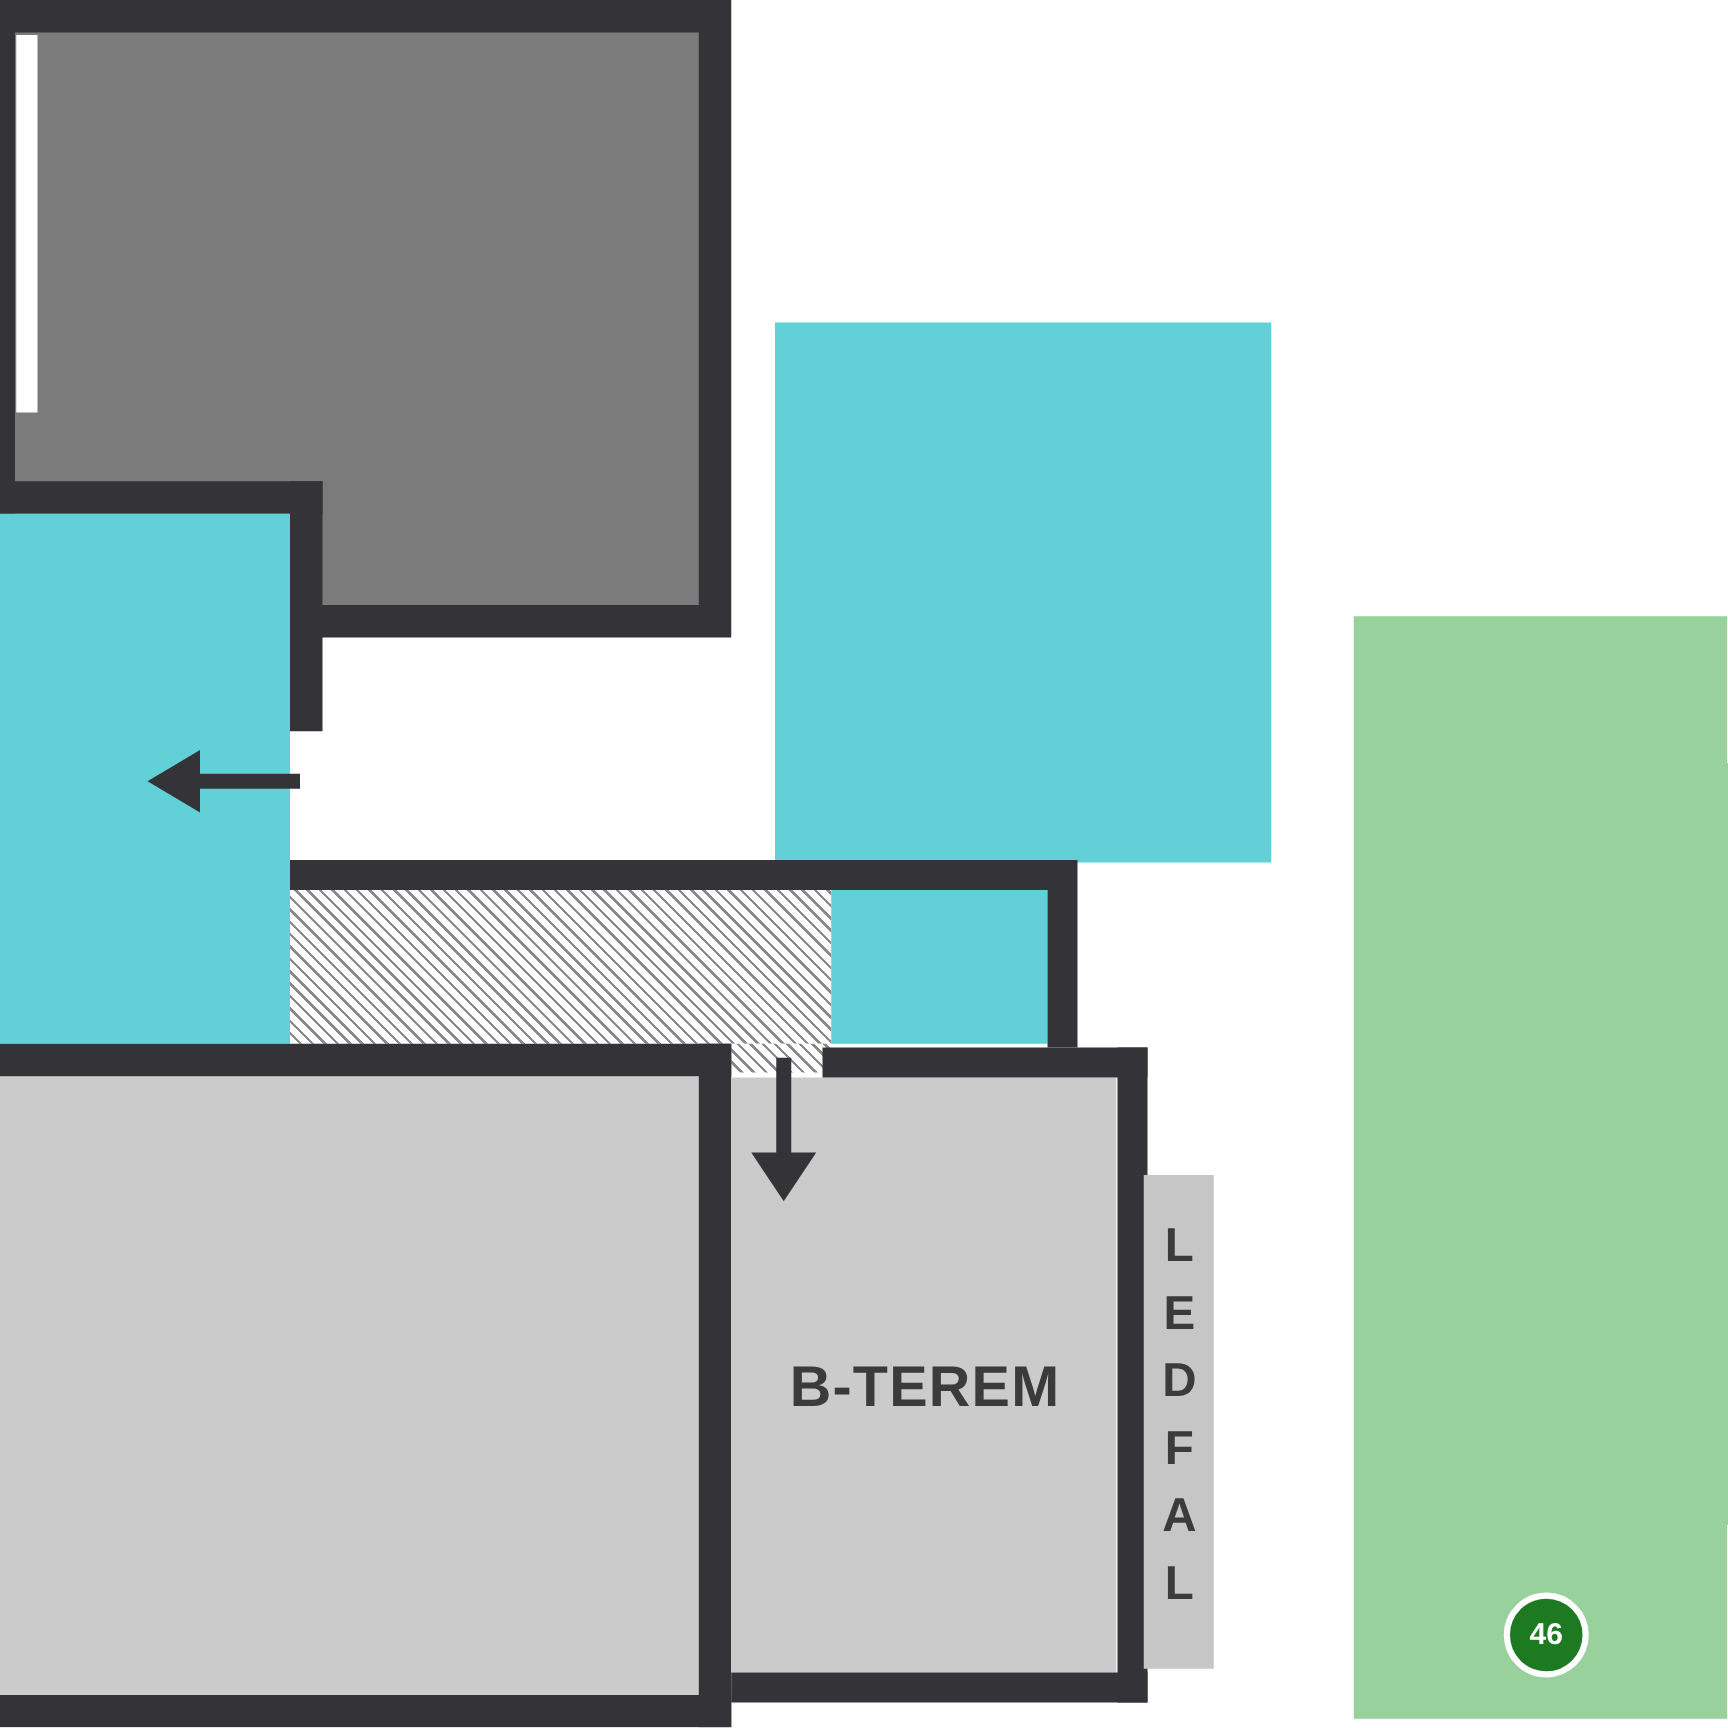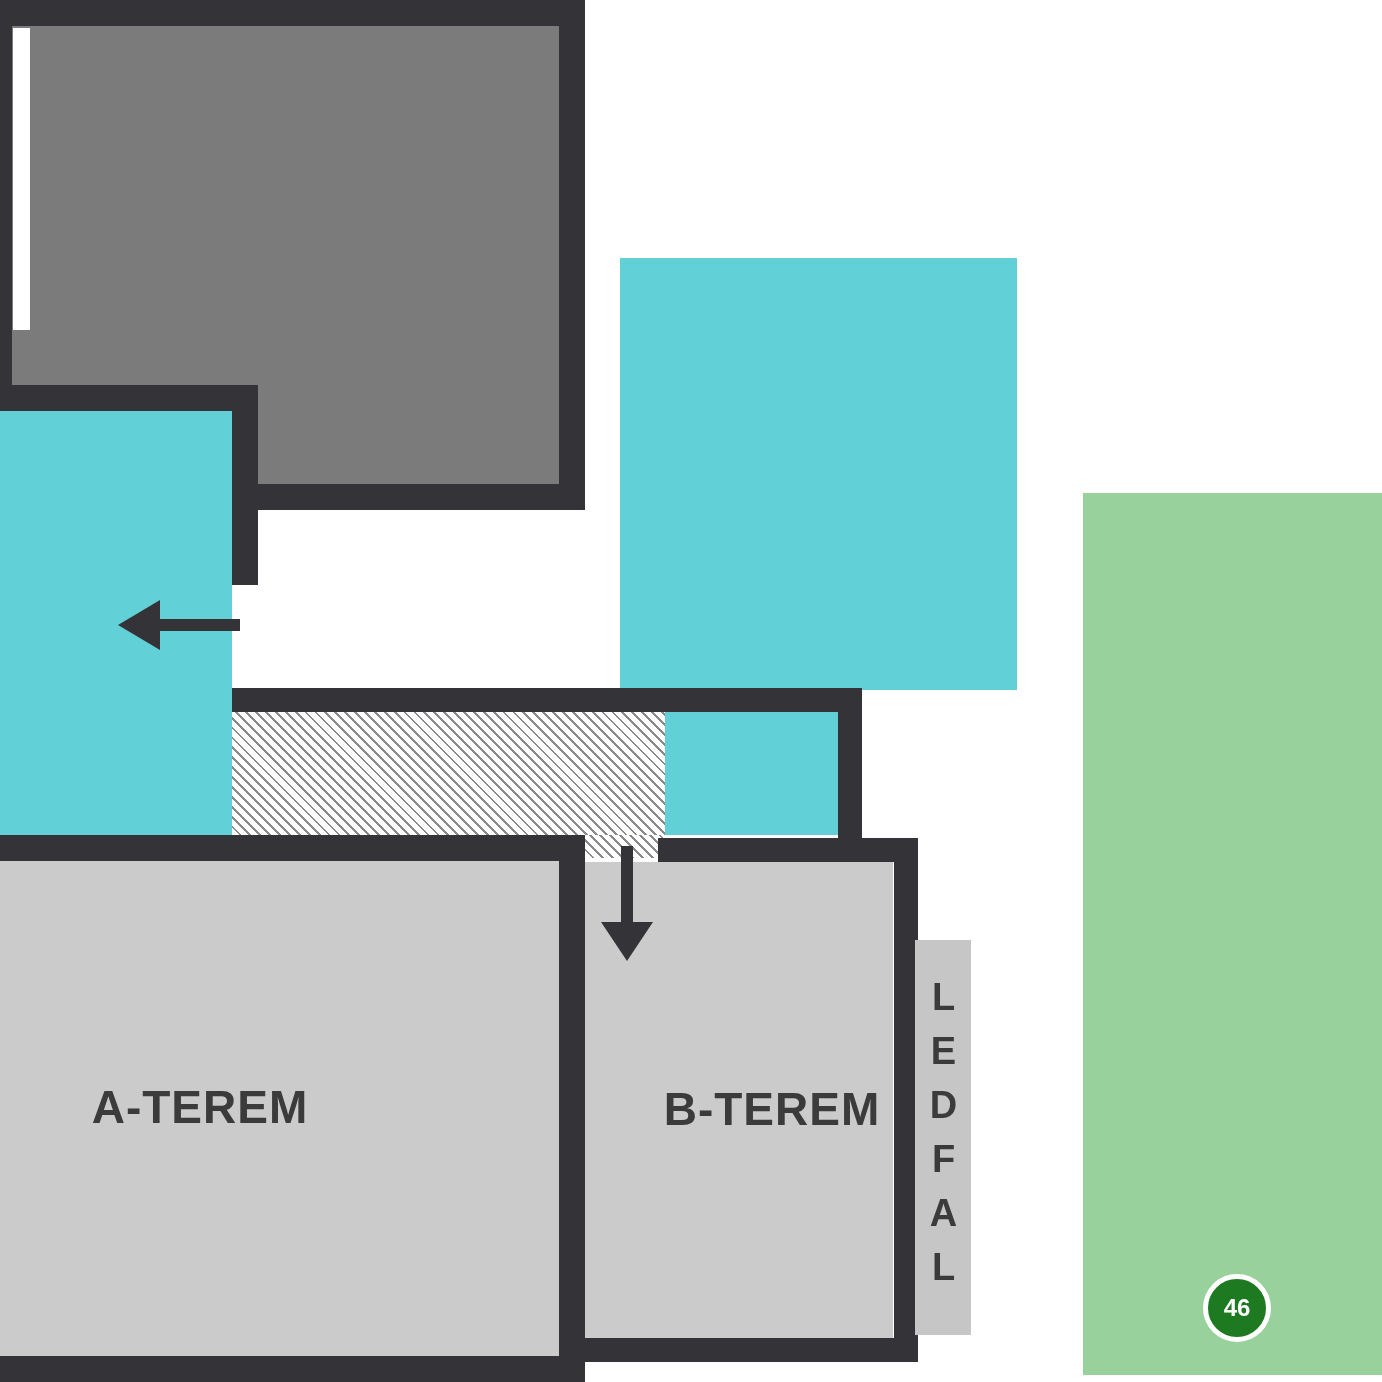--- a/index.html
+++ b/index.html
@@ -92,27 +92,26 @@
   <div class="abs hatch" style="left:585px;top:835px;width:80px;height:23px"></div>
 
   <div class="abs cyan" style="left:665px;top:712px;width:173px;height:123px"></div>
 
   <div class="abs wall" style="left:838px;top:688px;width:24px;height:150px"></div>
 
   <div class="abs lightfill" style="left:0;top:861px;width:559px;height:495px"></div>
   <div class="abs wall" style="left:0;top:835px;width:585px;height:26px"></div>
   <div class="abs wall" style="left:559px;top:835px;width:26px;height:547px"></div>
   <div class="abs wall" style="left:0;top:1356px;width:585px;height:26px"></div>
-  <div class="abs room-label" style="left:0;top:1080px;width:400px">A-TEREM</div>
 
   <div class="abs lightfill" style="left:585px;top:862px;width:308px;height:476px"></div>
   <div class="abs wall" style="left:658px;top:838px;width:260px;height:24px"></div>
   <div class="abs wall" style="left:894px;top:838px;width:24px;height:524px"></div>
   <div class="abs wall" style="left:585px;top:1338px;width:333px;height:24px"></div>
-  <div class="abs room-label" style="left:618px;top:1082px;width:308px">B-TEREM</div>
+  <div class="abs room-label" style="left:586px;top:1082px;width:308px">B-TEREM</div>
 
   <svg class="abs" style="left:108px;top:594px" width="132" height="62" viewBox="0 0 132 62">
     <rect class="arrow-shape" x="44" y="25" width="88" height="12"></rect>
     <polygon class="arrow-shape" points="10,31 52,6 52,56"></polygon>
   </svg>
 
   <svg class="abs" style="left:592px;top:846px" width="70" height="118" viewBox="0 0 70 118">
     <rect class="arrow-shape" x="29" y="0" width="12" height="80"></rect>
     <polygon class="arrow-shape" points="35,115 9,76 61,76"></polygon>
   </svg>

